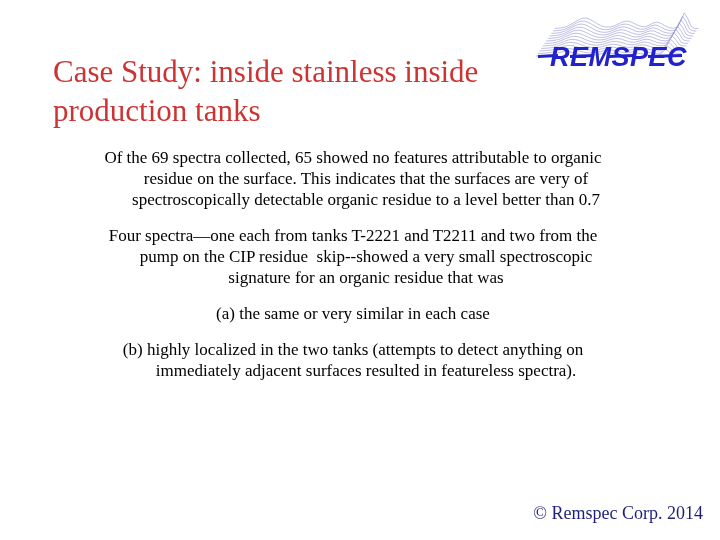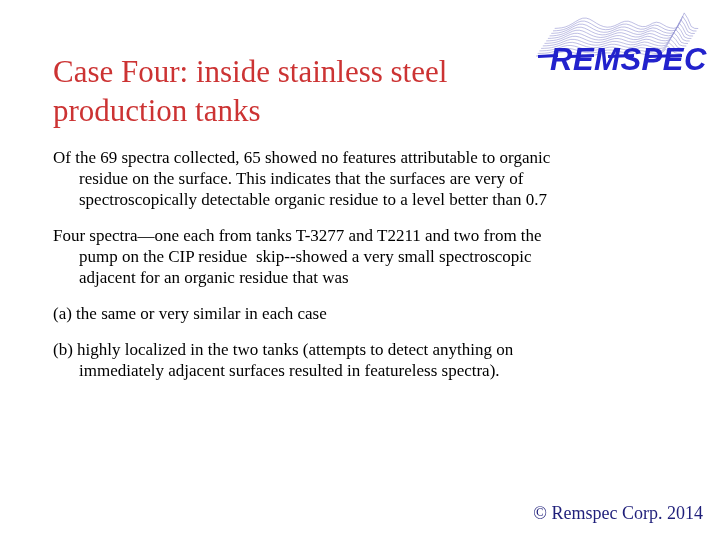--- a/index.html
+++ b/index.html
@@ -32,55 +32,55 @@
     height: 84px;
   }
   .logo svg { position: absolute; left: 0; top: 2px; }
   .logo-text {
     position: absolute;
     left: 14px;
     top: 42px;
     font-family: "Liberation Sans", sans-serif;
     font-weight: bold;
     font-style: italic;
-    font-size: 31px;
+    font-size: 27px;
     letter-spacing: 0.5px;
     color: var(--logo-blue, #2222cc);
   }
 
   .bodytext {
     position: absolute;
     left: 53px;
     top: 147px;
     width: 600px;
     font-size: 17px;
     line-height: 21px;
     color: var(--text-black, #000);
     font-family: "Liberation Serif", serif;
   }
-  .para { margin: 0 0 15px 0; }
+  .para { margin: 0 0 15px 0; text-align: center; }
   .pline { white-space: pre; }
   .pline + .pline { padding-left: 26px; }
 
   .footer {
     position: absolute;
     right: 17px;
     top: 503px;
     font-size: 18px;
     color: var(--footer-navy, #1f1f7a);
     font-family: "Liberation Serif", serif;
   }
 </style>
 </head>
 <body>
 
 <div class="slide">
 
   <div class="title">
-    <div class="title-line">Case Four: inside stainless steel</div>
+    <div class="title-line">Case Study: inside stainless inside</div>
     <div class="title-line">production tanks</div>
   </div>
 
   <div class="logo">
     <svg width="182" height="58" viewBox="0 0 182 58" id="mesh-svg">
         <polyline points="0.0,54.0 3.5,53.9 7.0,53.7 10.5,53.4 14.0,52.8 17.5,52.0 21.0,51.0 24.5,50.1 28.0,49.6 31.5,49.6 35.0,50.0 38.5,50.9 42.0,51.8 45.5,52.7 49.0,53.2 52.5,53.4 56.0,53.3 59.5,52.9 63.0,52.2 66.5,51.4 70.0,50.9 73.5,50.9 77.0,51.4 80.5,52.1 84.0,52.8 87.5,53.2 91.0,53.1 94.5,52.6 98.0,51.8 101.5,51.3 105.0,51.6 108.5,52.4 112.0,53.2 115.5,53.7 119.0,53.9 122.5,53.6 126.0,50.9 129.5,47.3 133.0,49.7 136.5,53.2 140.0,54.0 143.5,54.0" fill="none" stroke="#9494d2" stroke-width="0.6"></polyline>
         <polyline points="1.7,51.4 5.2,51.4 8.7,51.2 12.2,50.8 15.7,50.1 19.2,49.2 22.7,48.2 26.2,47.2 29.7,46.6 33.2,46.5 36.7,47.1 40.2,48.0 43.7,49.1 47.2,50.0 50.7,50.6 54.2,50.9 57.7,50.7 61.2,50.2 64.7,49.5 68.2,48.6 71.7,48.1 75.2,48.0 78.7,48.5 82.2,49.3 85.7,50.1 89.2,50.6 92.7,50.5 96.2,49.9 99.7,49.0 103.2,48.5 106.7,48.8 110.2,49.7 113.7,50.6 117.2,51.2 120.7,51.4 124.2,51.0 127.7,48.1 131.2,44.0 134.7,46.6 138.2,50.6 141.7,51.4 145.2,51.5" fill="none" stroke="#9494d2" stroke-width="0.6"></polyline>
         <polyline points="3.4,48.9 6.9,48.8 10.4,48.6 13.9,48.2 17.4,47.5 20.9,46.5 24.4,45.3 27.9,44.2 31.4,43.5 34.9,43.5 38.4,44.1 41.9,45.1 45.4,46.3 48.9,47.3 52.4,48.0 55.9,48.3 59.4,48.2 62.9,47.6 66.4,46.7 69.9,45.8 73.4,45.2 76.9,45.1 80.4,45.7 83.9,46.6 87.4,47.5 90.9,48.0 94.4,47.9 97.9,47.2 101.4,46.2 104.9,45.6 108.4,46.0 111.9,47.0 115.4,48.0 118.9,48.6 122.4,48.9 125.9,48.5 129.4,45.2 132.9,40.7 136.4,43.6 139.9,48.0 143.4,48.9 146.9,49.0" fill="none" stroke="#9494d2" stroke-width="0.6"></polyline>
         <polyline points="5.1,46.4 8.6,46.3 12.1,46.1 15.6,45.6 19.1,44.8 22.6,43.7 26.1,42.4 29.6,41.2 33.1,40.5 36.6,40.4 40.1,41.1 43.6,42.2 47.1,43.5 50.6,44.7 54.1,45.4 57.6,45.7 61.1,45.6 64.6,45.0 68.1,44.0 71.6,43.0 75.1,42.3 78.6,42.3 82.1,42.9 85.6,43.9 89.1,44.8 92.6,45.4 96.1,45.3 99.6,44.5 103.1,43.4 106.6,42.8 110.1,43.2 113.6,44.3 117.1,45.4 120.6,46.1 124.1,46.4 127.6,45.9 131.1,42.3 134.6,37.4 138.1,40.6 141.6,45.4 145.1,46.4 148.6,46.5" fill="none" stroke="#9494d2" stroke-width="0.6"></polyline>
         <polyline points="6.8,43.9 10.3,43.8 13.8,43.5 17.3,43.0 20.8,42.2 24.3,41.0 27.8,39.6 31.3,38.3 34.8,37.4 38.3,37.4 41.8,38.1 45.3,39.4 48.8,40.8 52.3,42.0 55.8,42.8 59.3,43.2 62.8,43.0 66.3,42.3 69.8,41.3 73.3,40.2 76.8,39.4 80.3,39.4 83.8,40.1 87.3,41.1 90.8,42.2 94.3,42.8 97.8,42.7 101.3,41.9 104.8,40.7 108.3,40.0 111.8,40.4 115.3,41.6 118.8,42.8 122.3,43.6 125.8,43.9 129.3,43.4 132.8,39.4 136.3,34.1 139.8,37.6 143.3,42.8 146.8,43.9 150.3,44.0" fill="none" stroke="#9494d2" stroke-width="0.6"></polyline>
@@ -99,23 +99,23 @@
     <div class="logo-text">REMSPEC</div>
   </div>
 
   <div class="bodytext">
     <div class="para">
       <div class="pline">Of the 69 spectra collected, 65 showed no features attributable to organic</div>
       <div class="pline">residue on the surface. This indicates that the surfaces are very of</div>
       <div class="pline">spectroscopically detectable organic residue to a level better than 0.7</div>
     </div>
     <div class="para">
-      <div class="pline">Four spectra—one each from tanks T-3277 and T2211 and two from the</div>
+      <div class="pline">Four spectra—one each from tanks T-2221 and T2211 and two from the</div>
       <div class="pline">pump on the CIP residue  skip--showed a very small spectroscopic</div>
-      <div class="pline">adjacent for an organic residue that was</div>
+      <div class="pline">signature for an organic residue that was</div>
     </div>
     <div class="para">
       <div class="pline">(a) the same or very similar in each case</div>
     </div>
     <div class="para">
       <div class="pline">(b) highly localized in the two tanks (attempts to detect anything on</div>
       <div class="pline">immediately adjacent surfaces resulted in featureless spectra).</div>
     </div>
   </div>
 

